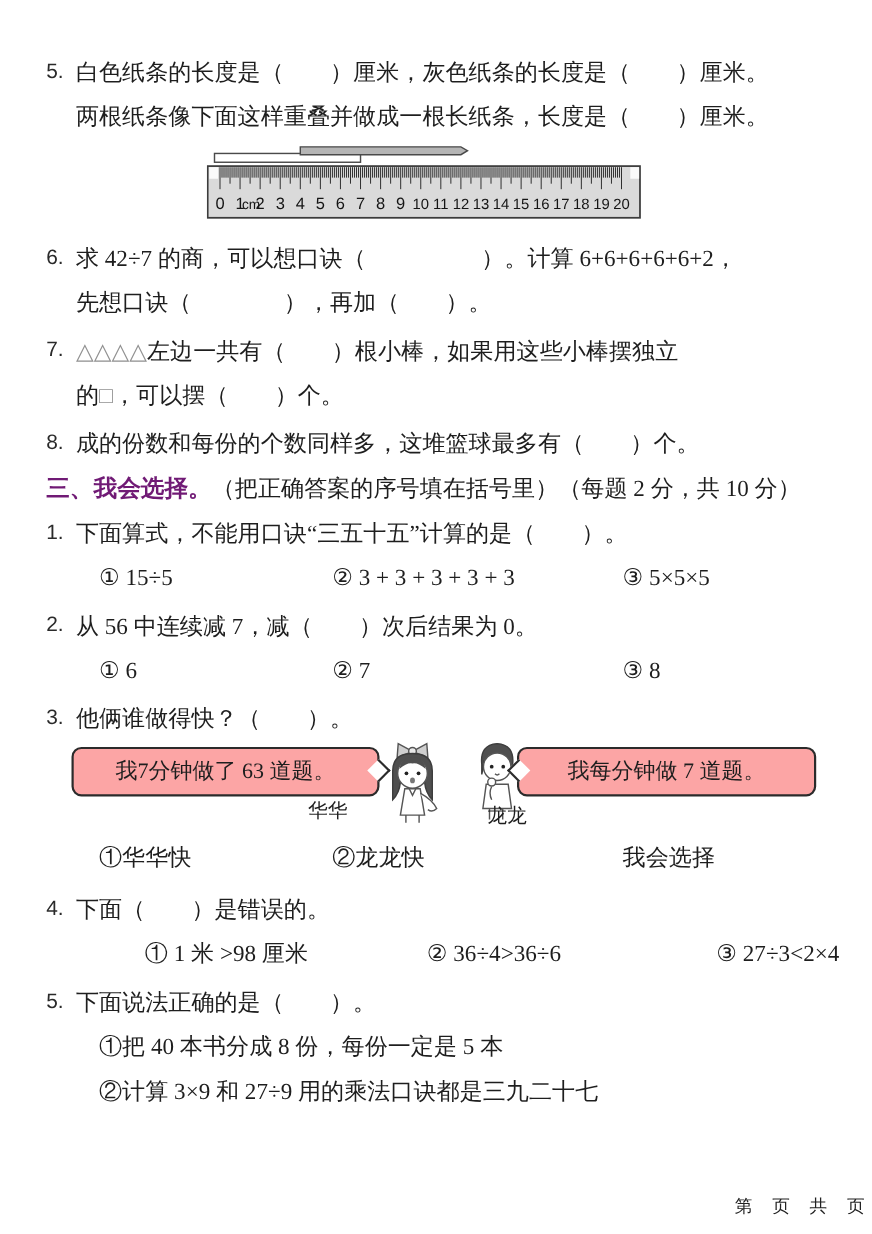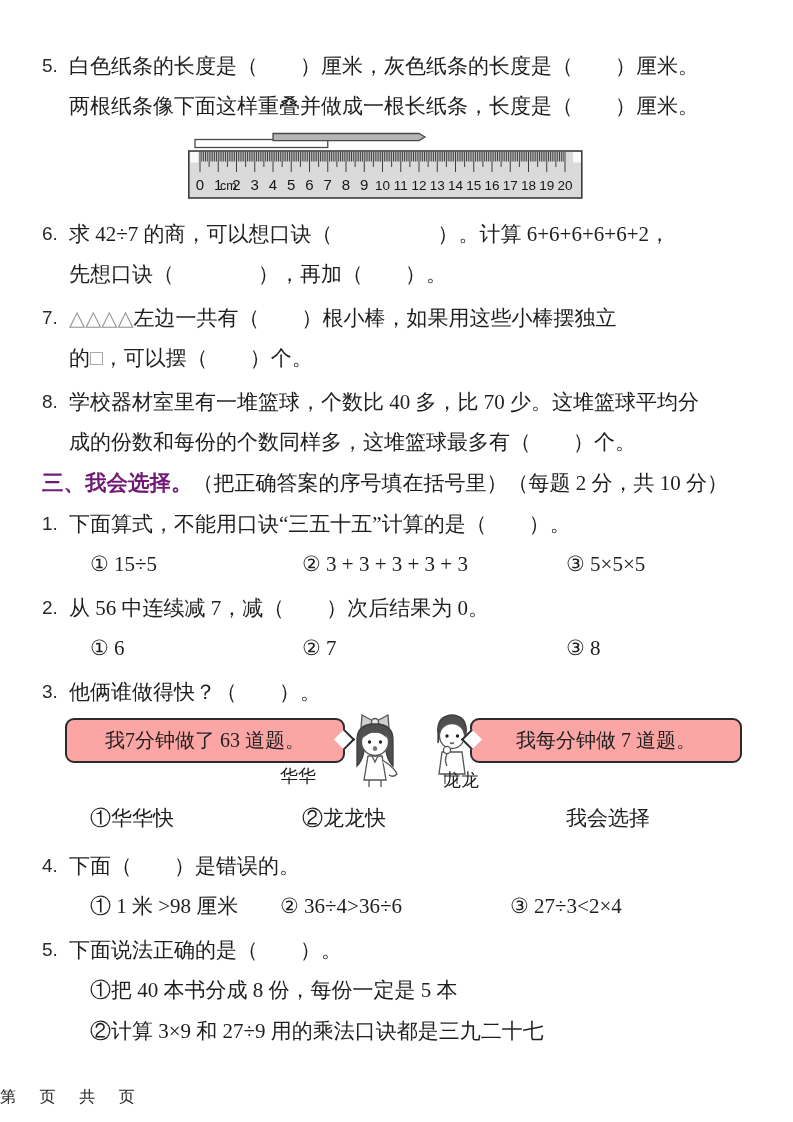--- a/index.html
+++ b/index.html
@@ -24,21 +24,21 @@
   .sec-title { font-size:21px; line-height:42px; white-space:nowrap; }
   .sec-title .bold {
     font-family:"Liberation Sans","DejaVu Sans",sans-serif;
     font-weight:bold; font-size:21.5px; color:#701a75;
   }
 
   .opts {
     display:grid; grid-template-columns:212px 264px auto;
     padding-left:48px; font-size:21px; line-height:40px;
   }
-  .opts.narrow { grid-template-columns:190px 230px auto; }
+  .opts.narrow { grid-template-columns:190px 230px auto;text-align:right; }
   .optline { padding-left:48px; font-size:21px; line-height:41px; white-space:nowrap; }
 
   .m4 { margin-top:4px; } .m8 { margin-top:8px; }
 
   
   .fig3 { position:relative; height:88px; margin-top:-2px; }
   .bubble {
     position:absolute; top:8px; height:45px; background:#fca5a5;
     border:2px solid #2b2b2b; border-radius:9px;
     font-size:20px; line-height:41px; text-align:center; white-space:nowrap;
@@ -56,22 +56,22 @@
     transform:rotate(45deg);
   }
   .char { position:absolute; }
   .char.girl { left:301px; top:2px; }
   .char.boy  { left:381px; top:0px; }
   .char-name { position:absolute; font-size:18px; }
   .name-left  { left:238px; top:54px; }
   .name-right { left:401px; top:58px; }
 
   .footer {
-    position:absolute; left:0; right:0; bottom:14px; text-align:left;
-    font-family:Liberation Mono, monospace;
+    position:absolute; left:0; right:0; bottom:14px; text-align:right;
+    font-family:Liberation Serif, serif;
     font-size:16px; letter-spacing:7px; color:#222;
   }
 </style>
 </head>
 <body>
 
 <div class="page">
   <div class="content">
 
     
@@ -327,21 +327,20 @@
         <span class="shape">△△△△</span><span>左边一共有（　　）根小棒，如果用这些小棒摆独立</span>
       </div>
       <div class="qline">
         <span>的</span><span class="shape">□</span><span>，可以摆（　　）个。</span>
       </div>
     </div>
 
     
     <div class="q m4">
       <span class="qnum">8.</span>
-      <div class="qline">学校器材室里有一堆篮球，个数比 40 多，比 70 少。这堆篮球平均分</div>
       <div class="qline">成的份数和每份的个数同样多，这堆篮球最多有（　　）个。</div>
     </div>
 
     
     <div class="sec-title">
       <span class="bold">三、我会选择。</span><span>（把正确答案的序号填在括号里）（每题 2 分，共 10 分）</span>
     </div>
 
     
     <div class="q">

